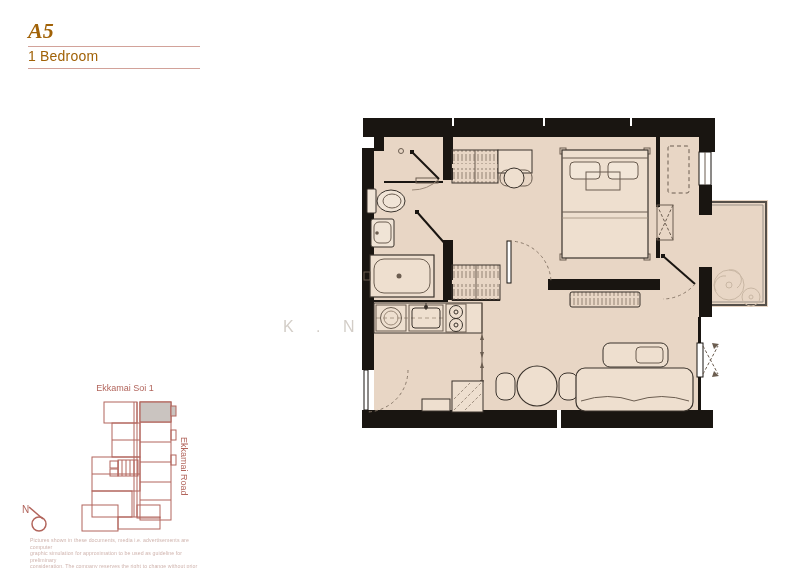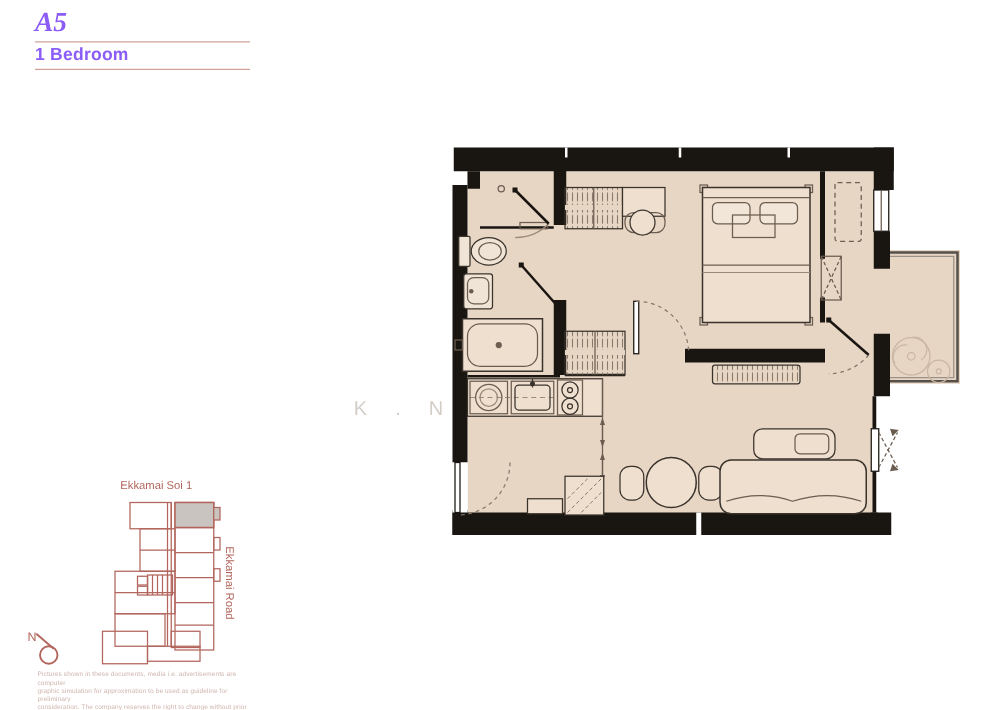--- a/index.html
+++ b/index.html
@@ -1,20 +1,20 @@
 <!DOCTYPE html>
 <html><head>
 <meta charset="utf-8">
 <style>
   html,body{margin:0;padding:0;background:#ffffff;}
   .page{position:relative;width:800px;height:568px;background:#ffffff;overflow:hidden;
         font-family:"Liberation Sans",sans-serif;}
   .plan-svg{position:absolute;left:0;top:0;}
-  .header{position:absolute;left:28px;top:5px;width:172px;color:#8b5cf6;}
-  .hrow{border-bottom:1px solid #d2a29a;padding:1px 0 3px 0;font-weight:bold;}
+  .header{position:absolute;left:28px;top:18px;width:172px;color:#a16207;}
+  .hrow{border-bottom:1px solid #d2a29a;padding:1px 0 3px 0;}
   .unit-code{font-family:"Liberation Serif",serif;font-style:italic;font-weight:600;
              font-size:22px;line-height:24px;}
   .unit-line{font-size:14px;line-height:17px;letter-spacing:0.2px;}
   .disclaimer{position:absolute;left:30px;top:537px;width:168px;color:#cfb3ad;
               font-size:5.2px;line-height:6.6px;letter-spacing:0.1px;}
 </style>
 </head>
 <body>
 
 <div class="page">

